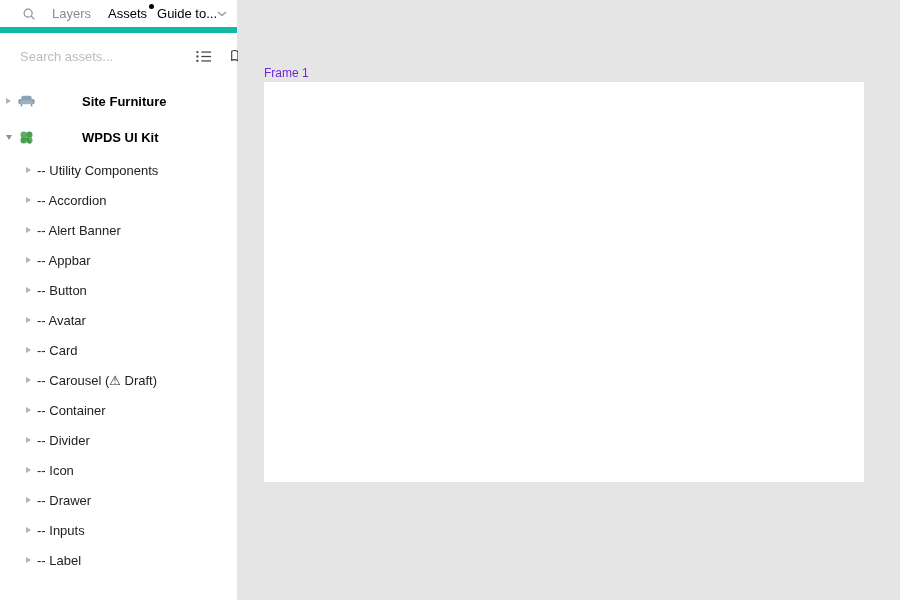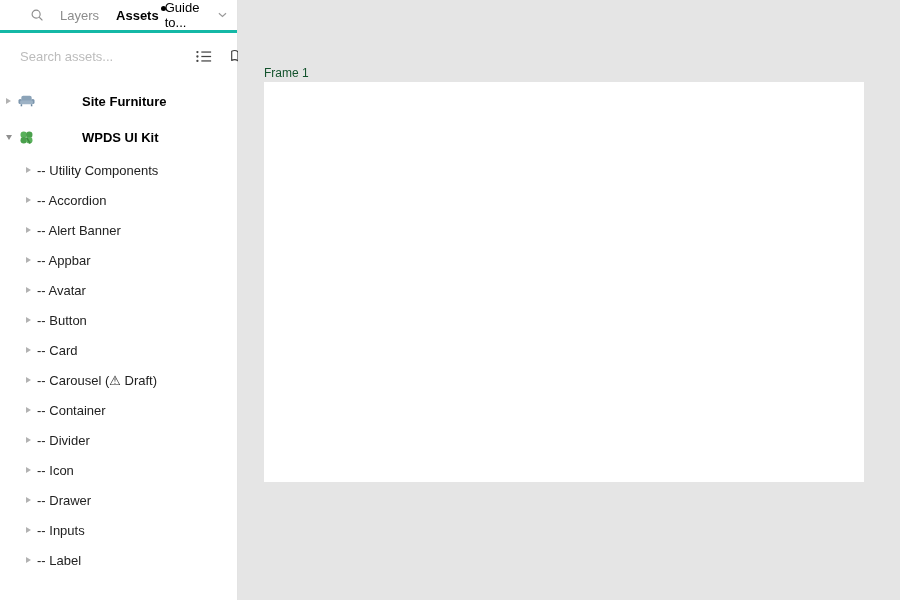--- a/index.html
+++ b/index.html
@@ -4,26 +4,26 @@
 <style>
   * { margin:0; padding:0; box-sizing:border-box; }
   html,body { width:900px; height:600px; overflow:hidden; }
   body { font-family:"Liberation Sans","DejaVu Sans",sans-serif; background:#e5e5e5; }
   .app { display:flex; width:900px; height:600px; }
 
   
   .sidebar { width:238px; min-width:238px; height:600px; background:#ffffff;
              border-right:1px solid #e3e3e3; display:flex; flex-direction:column; }
 
-  .topbar { height:33px; min-height:33px; border-bottom:3px solid #14b8a6;
-            display:flex; align-items:center; padding:0 10px 0 30px; }
+  .topbar { height:33px; min-height:33px; border-bottom:6px solid #14b8a6;
+            display:flex; align-items:center; padding:0 10px 0 22px; }
   .search-btn { display:flex; align-items:center; margin-right:16px; cursor:pointer; }
   .tabs { display:flex; align-items:center; gap:17px; }
   .tab { font-size:13px; color:#8c8c8c; cursor:pointer; }
-  .tab.active { color:#000; font-weight:700; position:relative; padding-right:6px; }
+  .tab.active { color:#000; font-weight:400; position:relative; padding-right:6px; }
   .tab-dot { position:absolute; top:-2px; right:-1px; width:5px; height:5px;
              border-radius:50%; background:#000; }
   .guide { margin-left:auto; display:flex; align-items:center; gap:0; cursor:pointer; }
   .guide-label { font-size:13px; color:#000; }
 
   .searchrow { height:46px; min-height:46px; display:flex; align-items:center;
                padding:0 14px 0 20px; }
   .search-input { flex:1; border:none; outline:none; font-size:13px; color:#333;
                   font-family:inherit; background:transparent; }
   .search-input::placeholder { color:#bcbcbc; }
@@ -44,21 +44,21 @@
       border-left:5px solid #b2b2b2; border-top:3.5px solid transparent;
       border-bottom:3.5px solid transparent; }
   .chev.down::before { content:""; display:block; width:0; height:0;
       border-top:5px solid #8f8f8f; border-left:3.5px solid transparent;
       border-right:3.5px solid transparent; }
   .tree-icon { width:17px; height:15px; margin:0 7px 0 1px; display:inline-flex;
                align-items:center; justify-content:center; }
 
   
   .canvas { flex:1; position:relative; background:#e5e5e5; }
-  .frame-label { position:absolute; left:26px; top:66px; font-size:12px; color:#14532d;
+  .frame-label { position:absolute; left:26px; top:66px; font-size:12px; color:#6d28d9;
                  cursor:default; }
   .frame { position:absolute; left:26px; top:82px; width:600px; height:400px;
            background:#ffffff; }
 </style>
 </head>
 <body>
 
 <div class="app">
 
   <aside class="sidebar">
@@ -151,25 +151,25 @@
           <div class="row child">
     <span class="chev right"></span>
     <span class="child-label">-- Alert Banner</span>
   </div>
           <div class="row child">
     <span class="chev right"></span>
     <span class="child-label">-- Appbar</span>
   </div>
           <div class="row child">
     <span class="chev right"></span>
+    <span class="child-label">-- Button</span>
+  </div>
+          <div class="row child">
+    <span class="chev right"></span>
     <span class="child-label">-- Avatar</span>
-  </div>
-          <div class="row child">
-    <span class="chev right"></span>
-    <span class="child-label">-- Button</span>
   </div>
           <div class="row child">
     <span class="chev right"></span>
     <span class="child-label">-- Card</span>
   </div>
           <div class="row child">
     <span class="chev right"></span>
     <span class="child-label">-- Carousel (⚠ Draft)</span>
   </div>
           <div class="row child">

